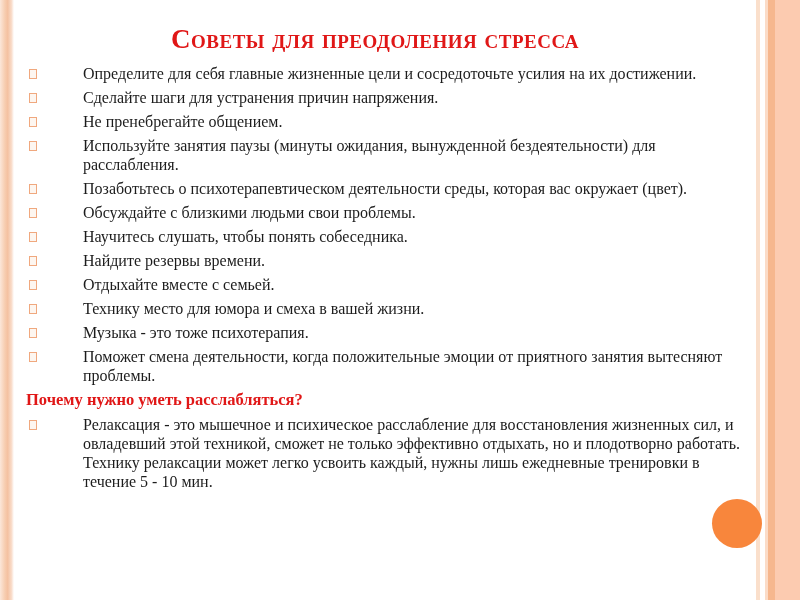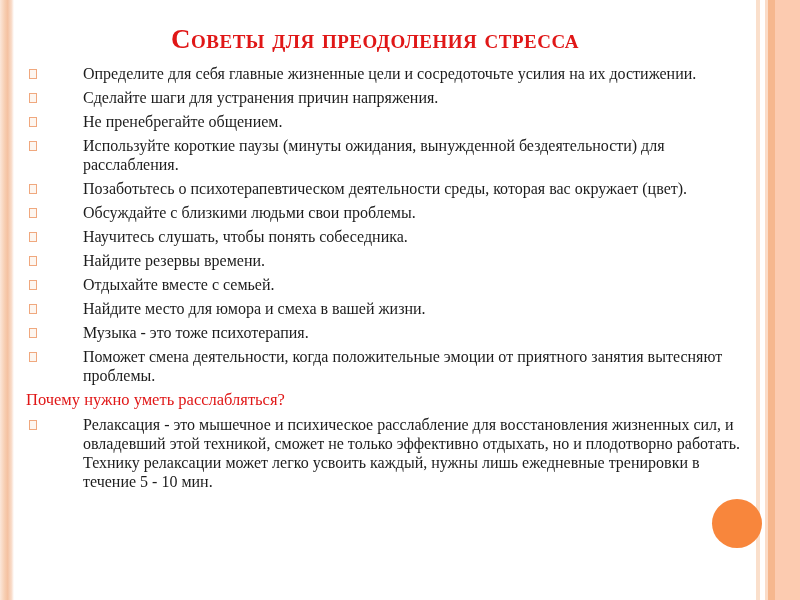--- a/index.html
+++ b/index.html
@@ -72,21 +72,21 @@
     margin: 5px 19px 0 3px;
   }
   .bt {
     font-size: 16px;
     line-height: 19px;
     color: #1c1c1c;
   }
   .subheading {
     font-size: 16.5px;
     line-height: 19px;
-    font-weight: normal;
+    font-weight: bold;
     color: #e01717;
     margin: 1px 0 6px 0;
   }
 </style>
 </head>
 <body>
 
 <div class="slide">
 
   <div class="bar-left"></div>
@@ -112,21 +112,21 @@
           <span class="bt">Сделайте шаги для устранения причин напряжения.</span>
         </li>
 
         <li class="bullet-item">
           <span class="sq"></span>
           <span class="bt">Не пренебрегайте общением.</span>
         </li>
 
         <li class="bullet-item">
           <span class="sq"></span>
-          <span class="bt">Используйте короткие паузы (минуты ожидания, вынужденной бездеятельности) для расслабления.</span>
+          <span class="bt">Используйте занятия паузы (минуты ожидания, вынужденной бездеятельности) для расслабления.</span>
         </li>
 
         <li class="bullet-item">
           <span class="sq"></span>
           <span class="bt">Позаботьтесь о психотерапевтическом деятельности среды, которая вас окружает (цвет).</span>
         </li>
 
         <li class="bullet-item">
           <span class="sq"></span>
           <span class="bt">Обсуждайте с близкими людьми свои проблемы.</span>
@@ -142,21 +142,21 @@
           <span class="bt">Найдите резервы времени.</span>
         </li>
 
         <li class="bullet-item">
           <span class="sq"></span>
           <span class="bt">Отдыхайте вместе с семьей.</span>
         </li>
 
         <li class="bullet-item">
           <span class="sq"></span>
-          <span class="bt">Найдите место для юмора и смеха в вашей жизни.</span>
+          <span class="bt">Технику место для юмора и смеха в вашей жизни.</span>
         </li>
 
         <li class="bullet-item">
           <span class="sq"></span>
           <span class="bt">Музыка - это тоже психотерапия.</span>
         </li>
 
 
         <li class="bullet-item">
           <span class="sq"></span>

